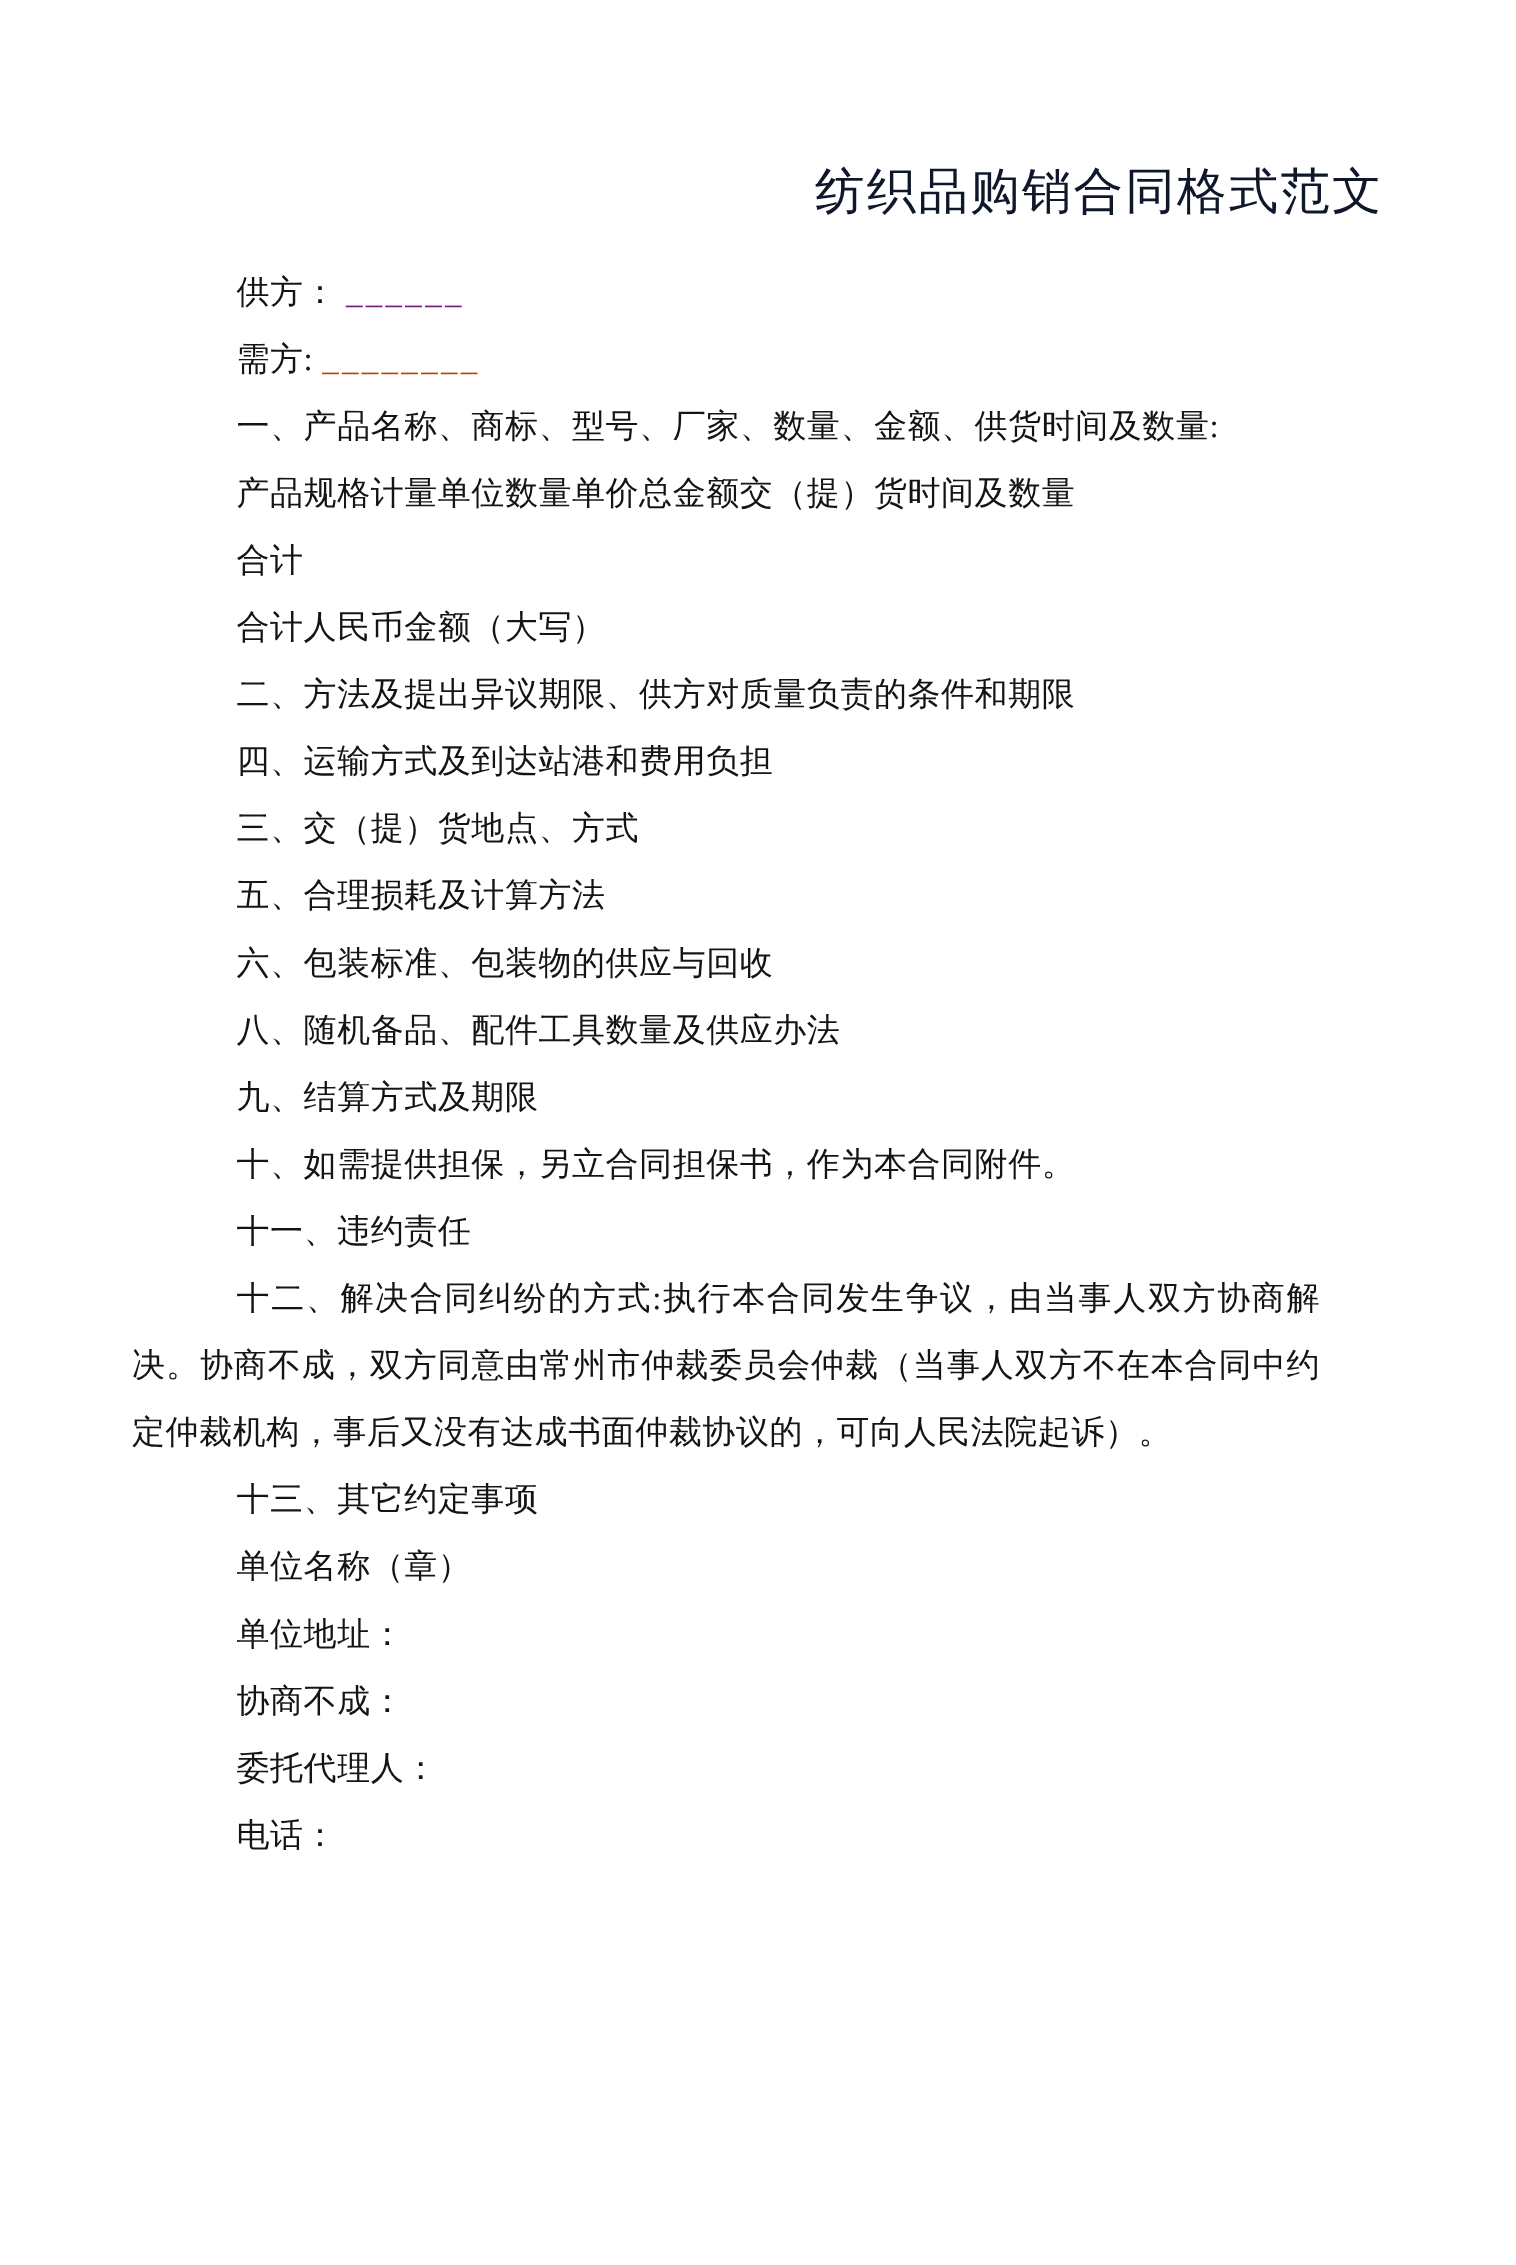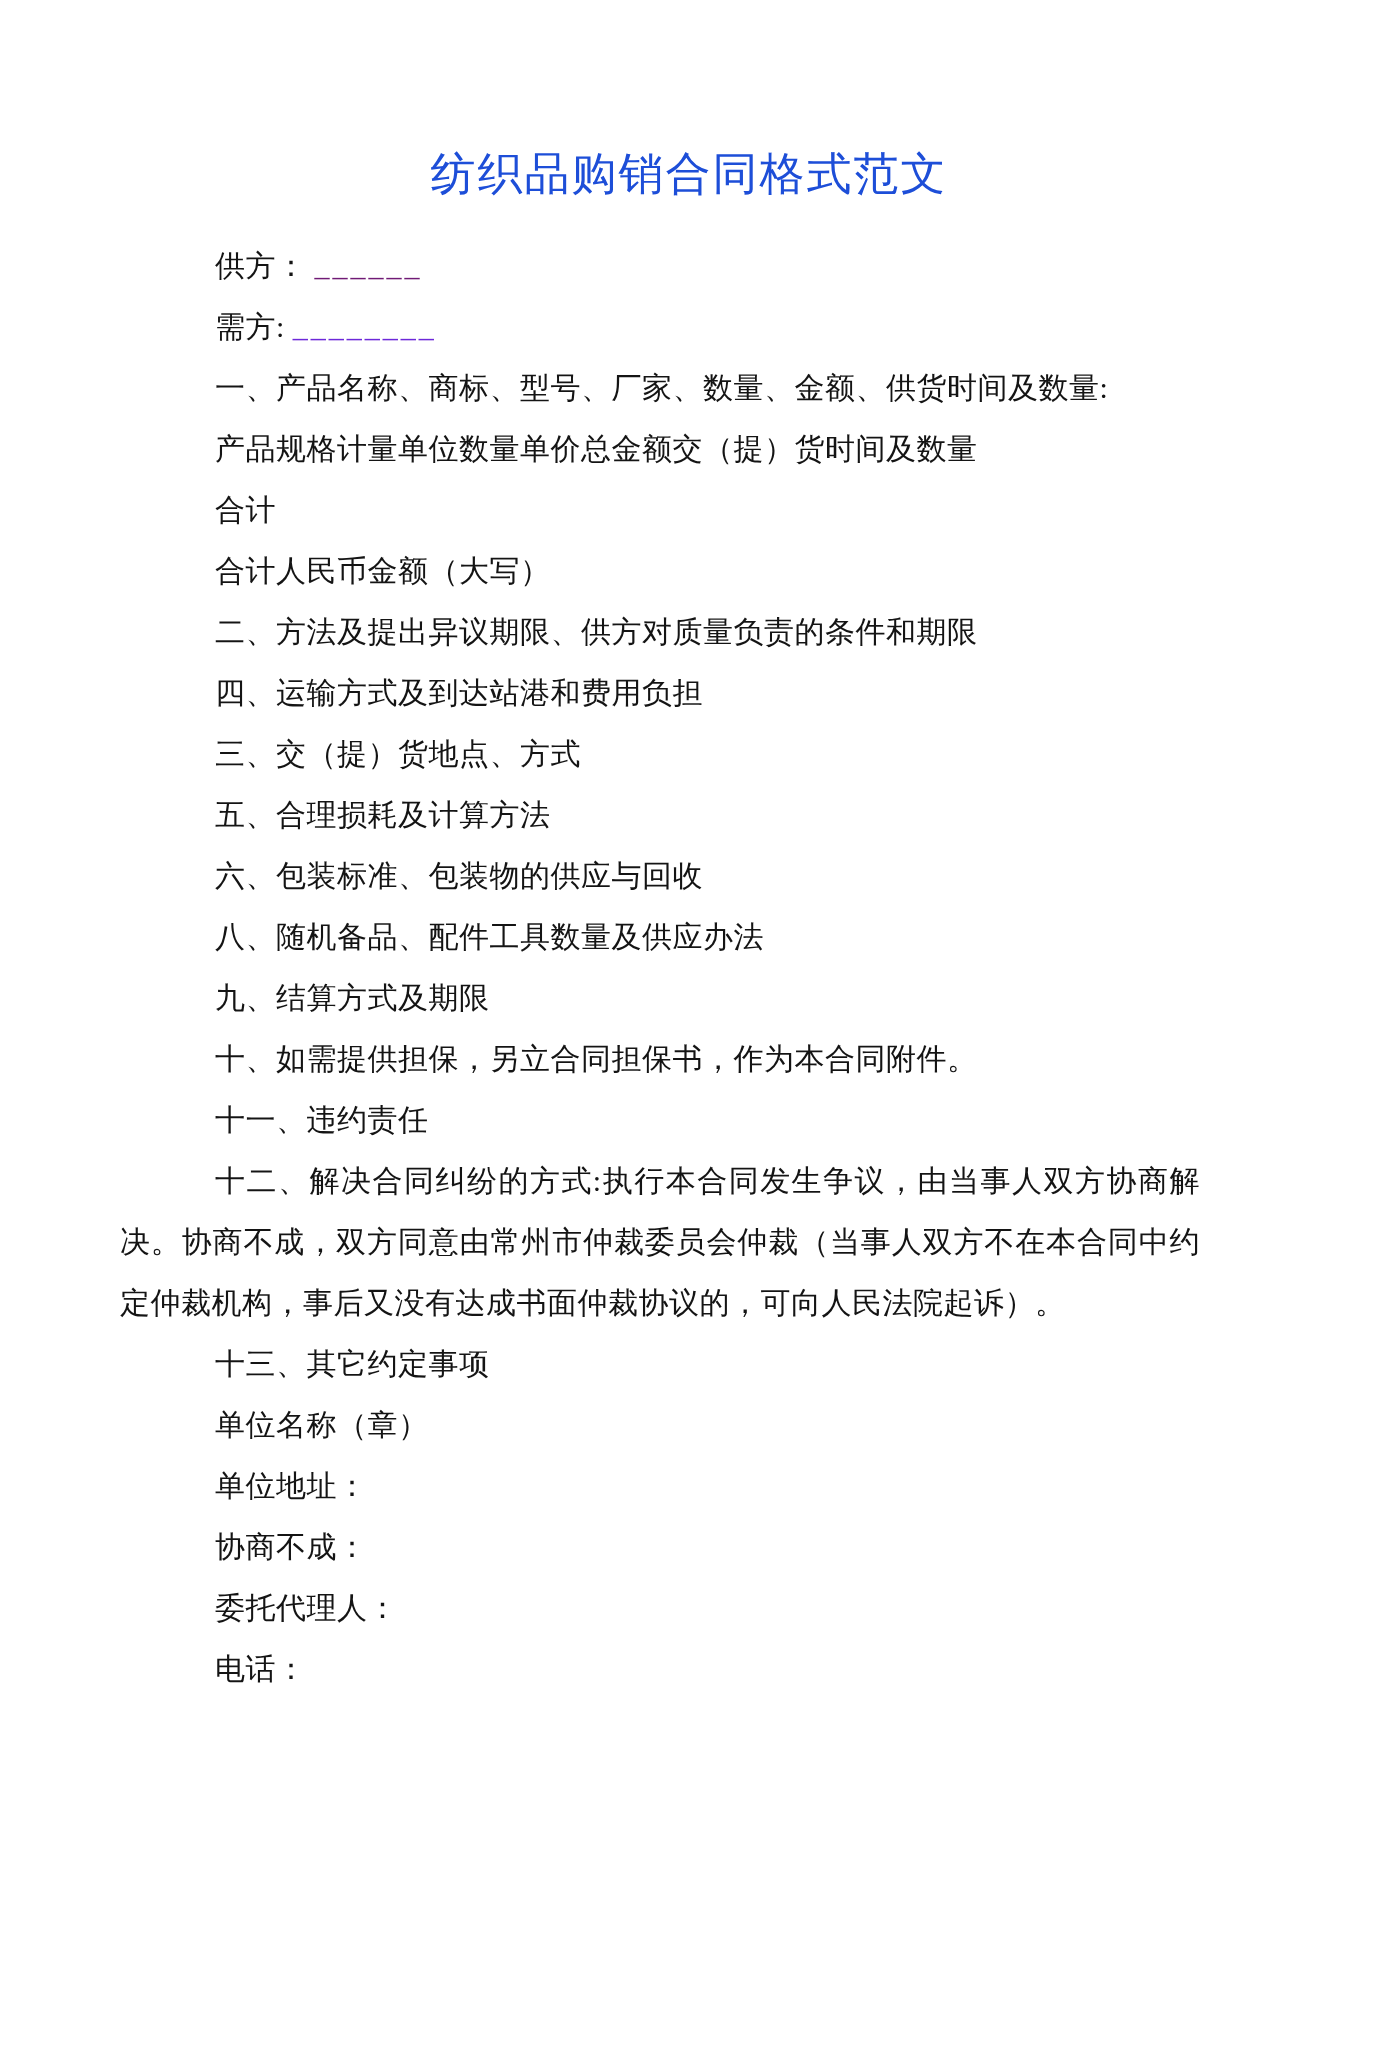--- a/index.html
+++ b/index.html
@@ -19,41 +19,41 @@
     width: 1378px;
     height: 2059px;
     padding: 148px 120px 0 120px;
     background: #ffffff;
   }
   .title {
     font-size: 45px;
     font-weight: normal;
     line-height: 52px;
     letter-spacing: 2px;
-    text-align: center;
+    text-align: right;
     margin: 0 0 35px 0;
-    color: #1d4ed8;
+    color: #0f172a;
   }
   p.line {
     margin: 0 58px 0 0;           
     font-size: 30px;
     line-height: 61px;
     letter-spacing: 0.5px;
     text-indent: 95px;            
     color: #141414;
     white-space: normal;
   }
   p.line.flow {
     text-align: justify;
   }
   .blank {
     letter-spacing: 3px;
   }
   .blank.dark  { color: #701a75; }
-  .blank.light { color: #6d28d9; }
+  .blank.light { color: #c2410c; }
 </style>
 </head>
 <body>
 
 <div class="page">
 
   <h1 class="title">纺织品购销合同格式范文</h1>
 
   <p class="line"><span>供方： </span><span class="blank dark">______</span></p>
 

